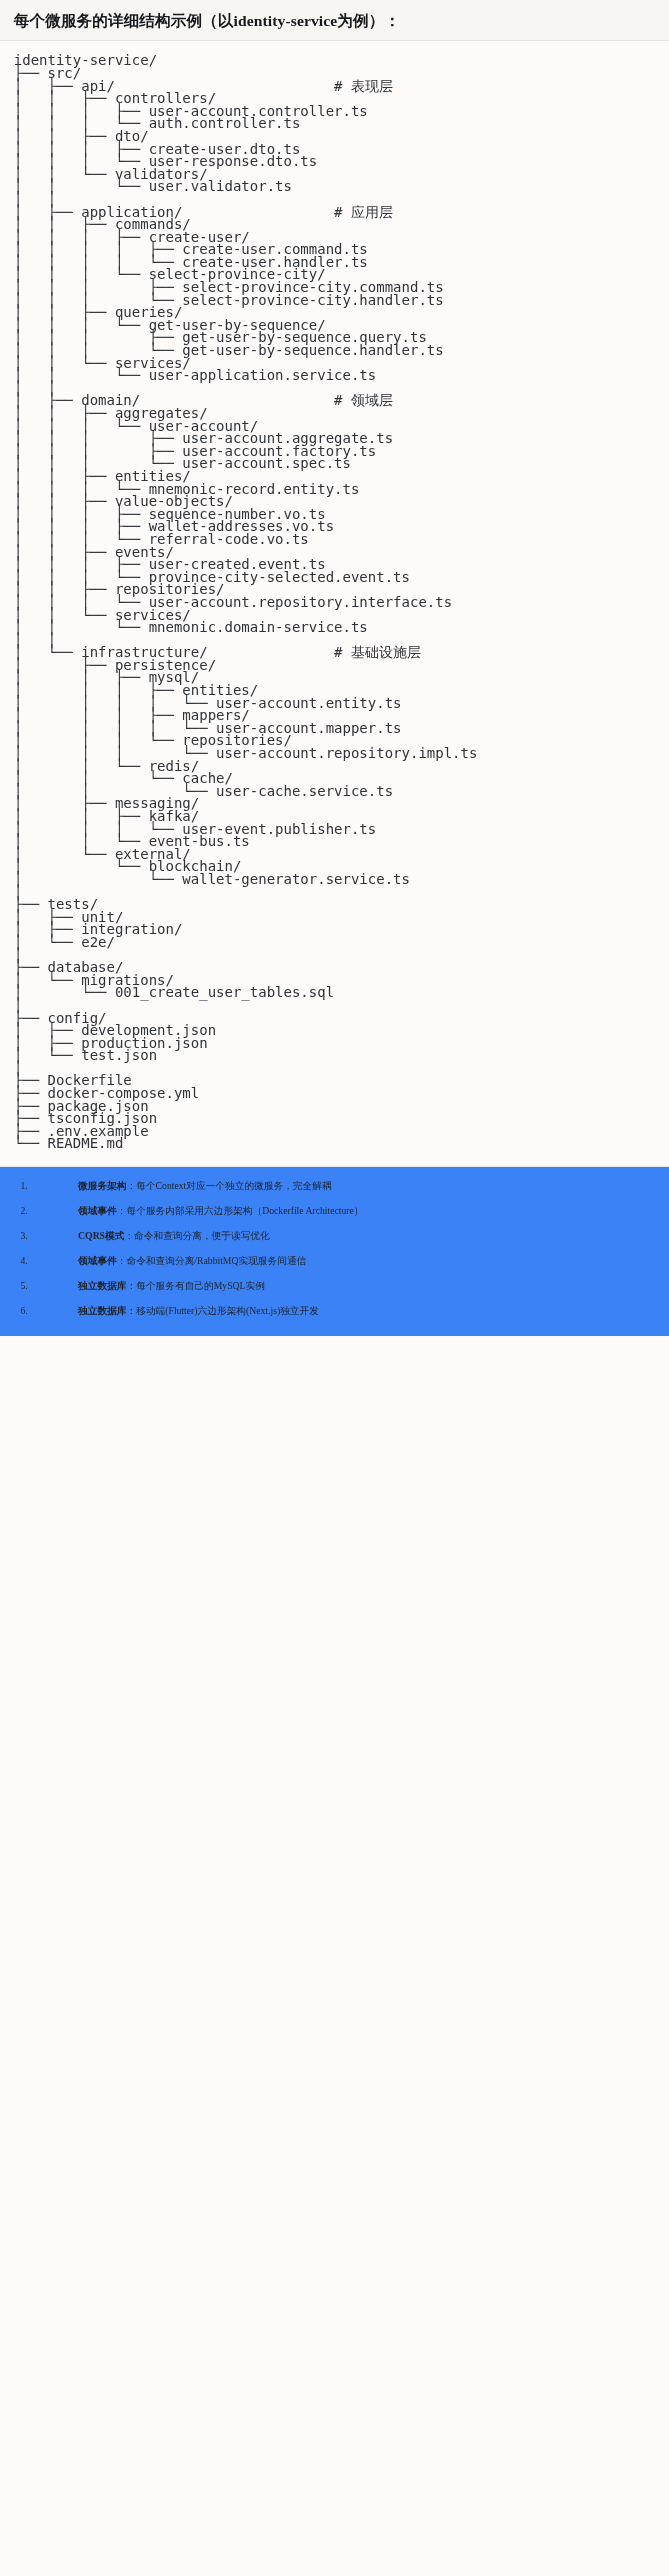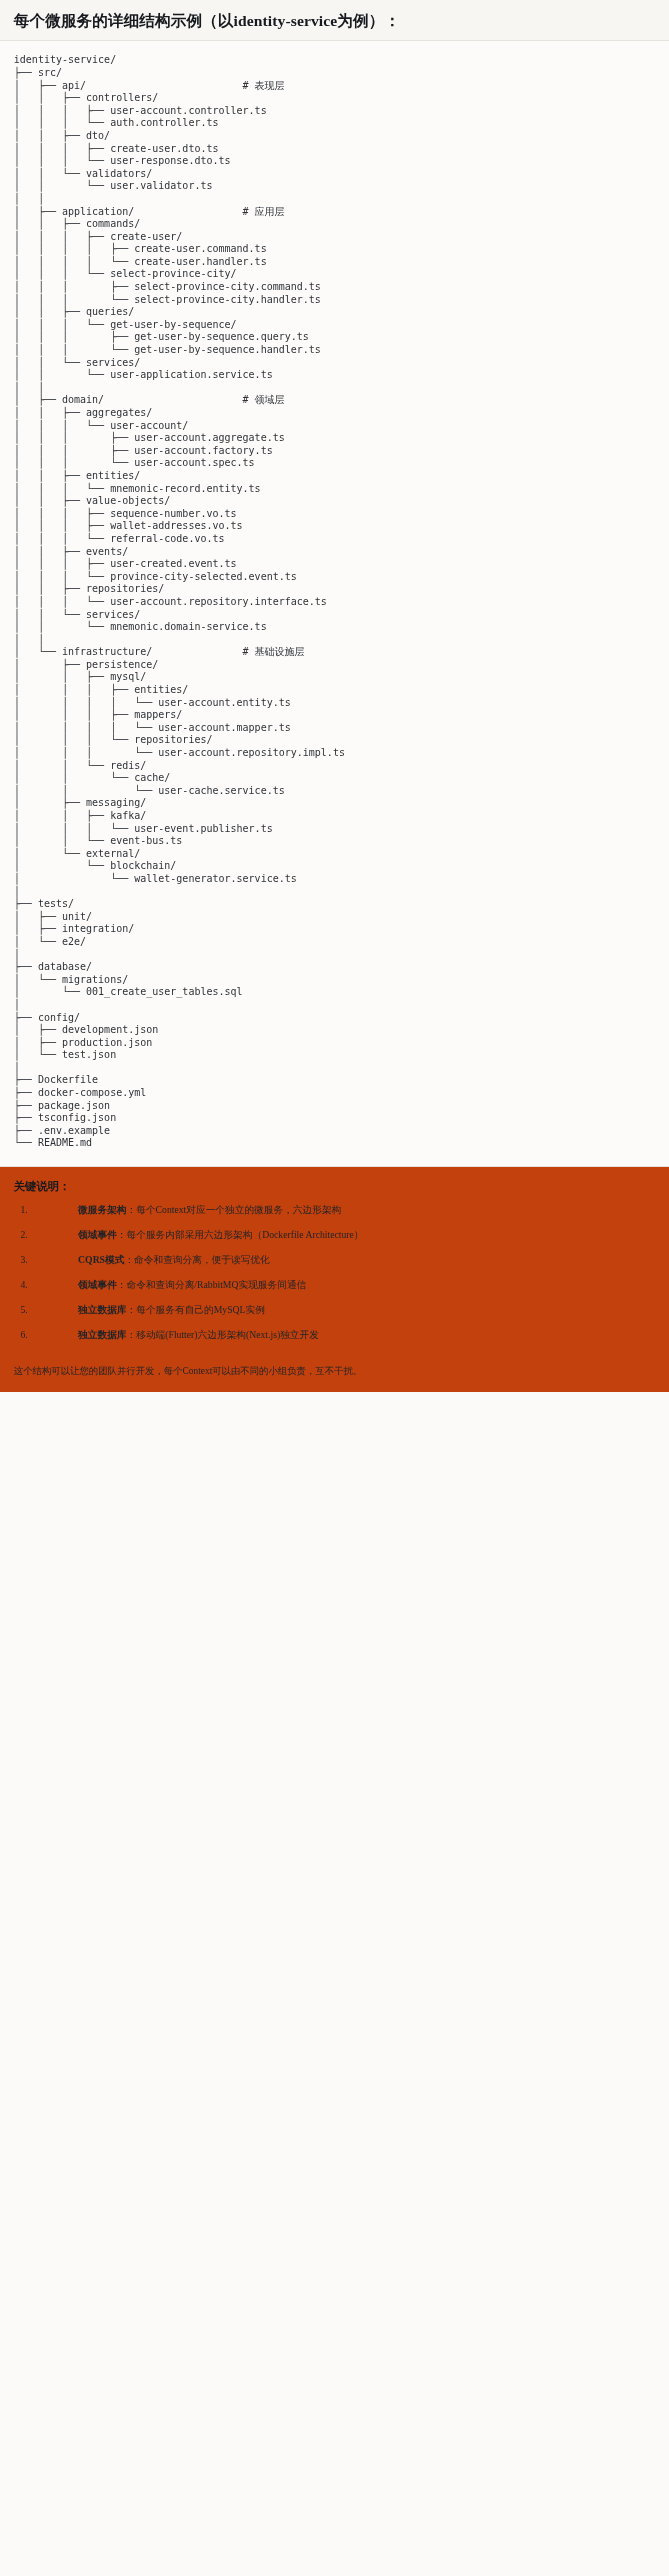--- a/index.html
+++ b/index.html
@@ -9,21 +9,21 @@
   }
   body {
     width: 669px;
     font-family: "Liberation Serif", "DejaVu Serif", serif;
     color: #1f2328;
     -webkit-font-smoothing: antialiased;
   }
   .page {
     width: 669px;
     box-sizing: border-box;
-    background: #c2410c;
+    background: #3b82f6;
     padding: 0;
   }
 
   
   .doc-title {
     font-family: "Liberation Serif", "DejaVu Serif", serif;
     font-weight: 700;
     font-size: 15.6px;
     line-height: 1.25;
     color: #16191d;
@@ -36,21 +36,21 @@
 
   
   .tree-block {
     background: #fcfbfa;
     padding: 13.8px 13.8px 16.3px 13.8px;
     border-bottom: 0.6px solid #e6e3de;
   }
   pre.tree {
     margin: 0;
     font-family: "DejaVu Sans Mono", "Liberation Mono", monospace;
-    font-size: 10px;
+    font-size: 14px;
     line-height: 12.6px;
     color: #2f3338;
     white-space: pre;
     tab-size: 4;
     letter-spacing: 0px;
   }
 
   
   .notes {
     padding: 11.3px 13.8px 6.3px 13.8px;
@@ -183,40 +183,38 @@
 │
 ├── Dockerfile
 ├── docker-compose.yml
 ├── package.json
 ├── tsconfig.json
 ├── .env.example
 └── README.md</pre>
   </div>
 
   <div class="notes">
-    <h2 class="notes-title">关键说明：</h2>
 
     <ol class="notes-list">
       <li>
-        <span class="note-term">微服务架构</span><span class="note-sep">：</span><span class="note-desc">每个Context对应一个独立的微服务，六边形架构</span>
+        <span class="note-term">微服务架构</span><span class="note-sep">：</span><span class="note-desc">每个Context对应一个独立的微服务，完全解耦</span>
       </li>
       <li>
         <span class="note-term">领域事件</span><span class="note-sep">：</span><span class="note-desc">每个服务内部采用六边形架构（Dockerfile Architecture）</span>
       </li>
       <li>
         <span class="note-term">CQRS模式</span><span class="note-sep">：</span><span class="note-desc">命令和查询分离，便于读写优化</span>
       </li>
       <li>
         <span class="note-term">领域事件</span><span class="note-sep">：</span><span class="note-desc">命令和查询分离/RabbitMQ实现服务间通信</span>
       </li>
       <li>
         <span class="note-term">独立数据库</span><span class="note-sep">：</span><span class="note-desc">每个服务有自己的MySQL实例</span>
       </li>
       <li>
         <span class="note-term">独立数据库</span><span class="note-sep">：</span><span class="note-desc">移动端(Flutter)六边形架构(Next.js)独立开发</span>
       </li>
     </ol>
   </div>
 
-  <p class="closing">这个结构可以让您的团队并行开发，每个Context可以由不同的小组负责，互不干扰。</p>
 
 </div>
 
 
 </body></html>

